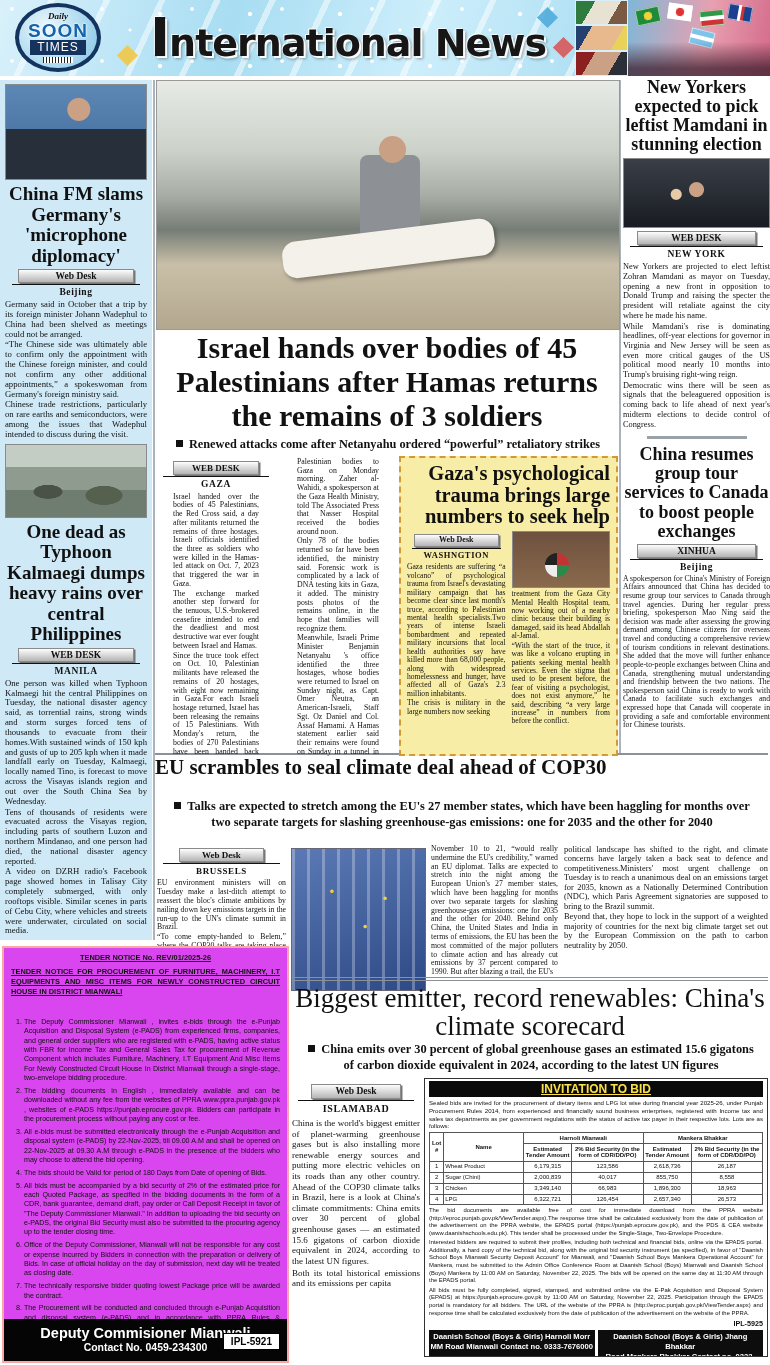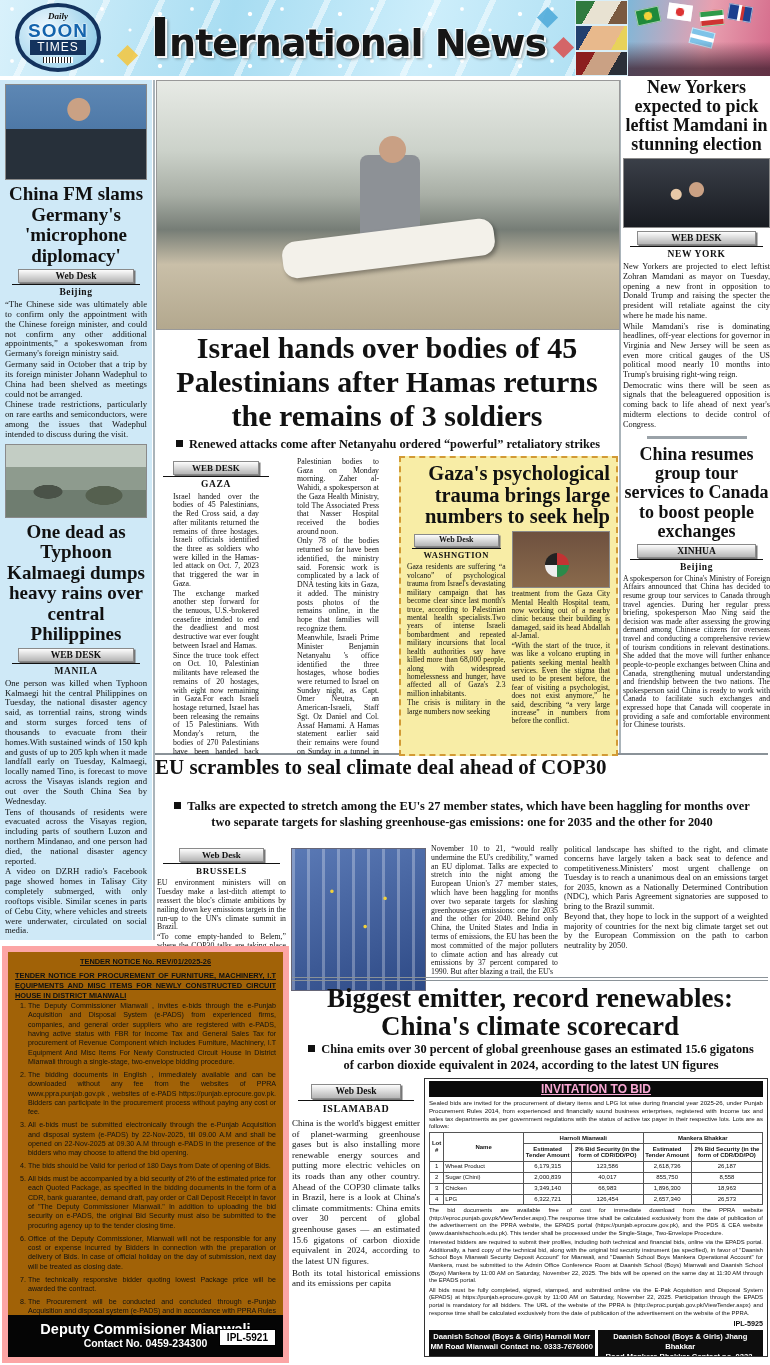--- a/index.html
+++ b/index.html
@@ -71,24 +71,24 @@
   .hl-left{font-size:19px;font-weight:700;text-align:center;line-height:1.08;margin:4px 0 1px}
   .leftcol .chip{font-size:9.5px}
   .leftcol .dateline{font-size:9.5px}
   .leftcol .bodytext{font-size:8.7px;line-height:1.13}
   .ph-typhoon{height:74px;margin-top:4px;background:
     radial-gradient(ellipse at 30% 65%,#4a5248 0 14px,transparent 15px),
     radial-gradient(ellipse at 70% 70%,#55604f 0 18px,transparent 19px),
     linear-gradient(180deg,#c3cdc4 0 30%,#8e9b8e 30% 62%,#6f7d70 62%)}
 
   
-  .tender{position:absolute;left:2px;top:946px;width:287px;height:417px;background:#a16207;border:6px solid #fca5a5;
+  .tender{position:absolute;left:2px;top:946px;width:287px;height:417px;background:#d946ef;border:2px solid #fca5a5;
     box-sizing:border-box;padding:5px 7px 0;font-family:"Liberation Sans",sans-serif;font-size:7.1px;line-height:1.32}
   .tender-no{font-weight:700;text-decoration:underline;text-align:center;font-size:7.4px;margin-bottom:4px}
-  .tender-title{font-weight:700;text-decoration:underline;font-size:7.4px;margin-bottom:0;line-height:1.4;text-align:justify}
+  .tender-title{font-weight:700;text-decoration:underline;font-size:7.4px;margin-bottom:20px;line-height:1.4;text-align:justify}
   .tender ol{margin:0;padding-left:13px}
   .tender li{margin-bottom:3.5px;text-align:justify}
   .tender-bar{position:absolute;left:0;right:0;bottom:0;height:42px;background:#050505;color:#fff;
     display:flex;flex-direction:column;align-items:center;justify-content:center}
   .tender-name{font-size:14.5px;font-weight:700;line-height:1.15}
   .tender-contact{font-size:10.5px;font-weight:700}
   .ipl1{position:absolute;right:7px;bottom:11px;background:#fff;color:#000;font-weight:700;font-size:10px;
     padding:1px 7px;border:1px solid #000;font-family:"Liberation Sans",sans-serif}
 
   
@@ -147,32 +147,32 @@
     radial-gradient(circle at 30% 30%,#f3d23a 1.2px,transparent 2.2px),
     radial-gradient(circle at 55% 55%,#f3d23a 1.2px,transparent 2.2px),
     radial-gradient(circle at 70% 35%,#f3d23a 1.2px,transparent 2.2px),
     repeating-linear-gradient(90deg,rgba(255,255,255,.28) 0 3px,transparent 3px 15px),
     linear-gradient(160deg,#5a79b5,#2e4a86)}
   .eu-c3{left:431px;width:127px;height:145px}
   .eu-c4{left:564px;width:204px;height:145px;font-size:8.4px}
 
   
   .sc-rule{position:absolute;left:292px;top:977px;width:476px;border-top:4px double #8a9298}
-  .sc-hl{position:absolute;left:292px;top:984px;width:476px;text-align:center;font-size:27px;font-weight:700;line-height:1.05}
+  .sc-hl{position:absolute;left:292px;top:984px;width:476px;text-align:center;font-size:27px;font-weight:400;line-height:1.05}
   .sc-sub{position:absolute;left:302px;top:1041px;width:458px;font-size:12.4px;font-weight:700;text-align:center;line-height:1.3}
   .sc-col{position:absolute;left:292px;top:1081px;width:128px;height:282px;overflow:hidden;
     font-size:9px;line-height:1.18;text-align:justify}
   .sc-col p{margin:0 0 1px}
   .sc-col .chip{font-size:9.5px;width:68%}
   .sc-col .dateline{font-size:10px}
 
   
   .invite{position:absolute;left:424px;top:1078px;width:344px;height:279px;border:1.5px solid #333;
     box-sizing:border-box;background:#fff;font-family:"Liberation Sans",sans-serif;padding:2px 4px;overflow:hidden}
-  .inv-header{background:#0a0a0a;color:#f9a8d4;text-align:center;font-weight:700;font-size:12px;padding:1px 0}
+  .inv-header{background:#0a0a0a;color:#fde047;text-align:center;font-weight:700;font-size:12px;padding:1px 0}
   .inv-header span{text-decoration:underline}
   .inv-intro{font-size:6.1px;line-height:1.28;text-align:justify;margin:2px 0}
   table.inv{width:100%;border-collapse:collapse;font-size:6px;text-align:center;margin:1px 0}
   table.inv th,table.inv td{border:0.5px solid #555;padding:1.5px 1px;line-height:1.15}
   table.inv th{font-weight:700}
   .inv-para{font-size:5.9px;line-height:1.3;text-align:justify;margin:1.5px 0}
   .inv-ipl{text-align:right;font-weight:700;font-size:7.2px;margin-top:1px}
   .inv-footer{display:flex;gap:3px;margin-top:2px}
   .inv-fbox{flex:1;background:#0d0d0d;color:#fff;text-align:center;font-weight:700;font-size:7.6px;
     line-height:1.35;padding:2px 1px}
@@ -214,22 +214,22 @@
   <div class="vrule" style="left:619px;top:80px;height:674px"></div>
   <div class="hrule" style="left:155px;top:753px;width:613px;height:2px"></div>
 
   <div class="leftcol">
     <div class="photo ph-wang"></div>
     <div class="hl-left">China FM slams Germany's 'microphone diplomacy'</div>
     <div class="chip">Web Desk</div>
     <div class="chip-rule"></div>
     <div class="dateline">Beijing</div>
     <div class="bodytext">
+      <p>Germany said in October that a trip by its foreign minister Johann Wadephul to China had been shelved as meetings could not be arranged.</p>
       <p>“The Chinese side was ultimately able to confirm only the appointment with the Chinese foreign minister, and could not confirm any other additional appointments,” a spokeswoman from Germany's foreign ministry said.</p>
-      <p>Germany said in October that a trip by its foreign minister Johann Wadephul to China had been shelved as meetings could not be arranged.</p>
       <p>Chinese trade restrictions, particularly on rare earths and semiconductors, were among the issues that Wadephul intended to discuss during the visit.</p>
     </div>
     <div class="photo ph-typhoon"></div>
     <div class="hl-left">One dead as Typhoon Kalmaegi dumps heavy rains over central Philippines</div>
     <div class="chip">WEB DESK</div>
     <div class="chip-rule"></div>
     <div class="dateline">MANILA</div>
     <div class="bodytext">
       <p>One person was killed when Typhoon Kalmaegi hit the central Philippines on Tuesday, the national disaster agency said, as torrential rains, strong winds and storm surges forced tens of thousands to evacuate from their homes.With sustained winds of 150 kph and gusts of up to 205 kph when it made landfall early on Tuesday, Kalmaegi, locally named Tino, is forecast to move across the Visayas islands region and out over the South China Sea by Wednesday.</p>
       <p>Tens of thousands of residents were evacuated across the Visayas region, including parts of southern Luzon and northern Mindanao, and one person had died, the national disaster agency reported.</p>

